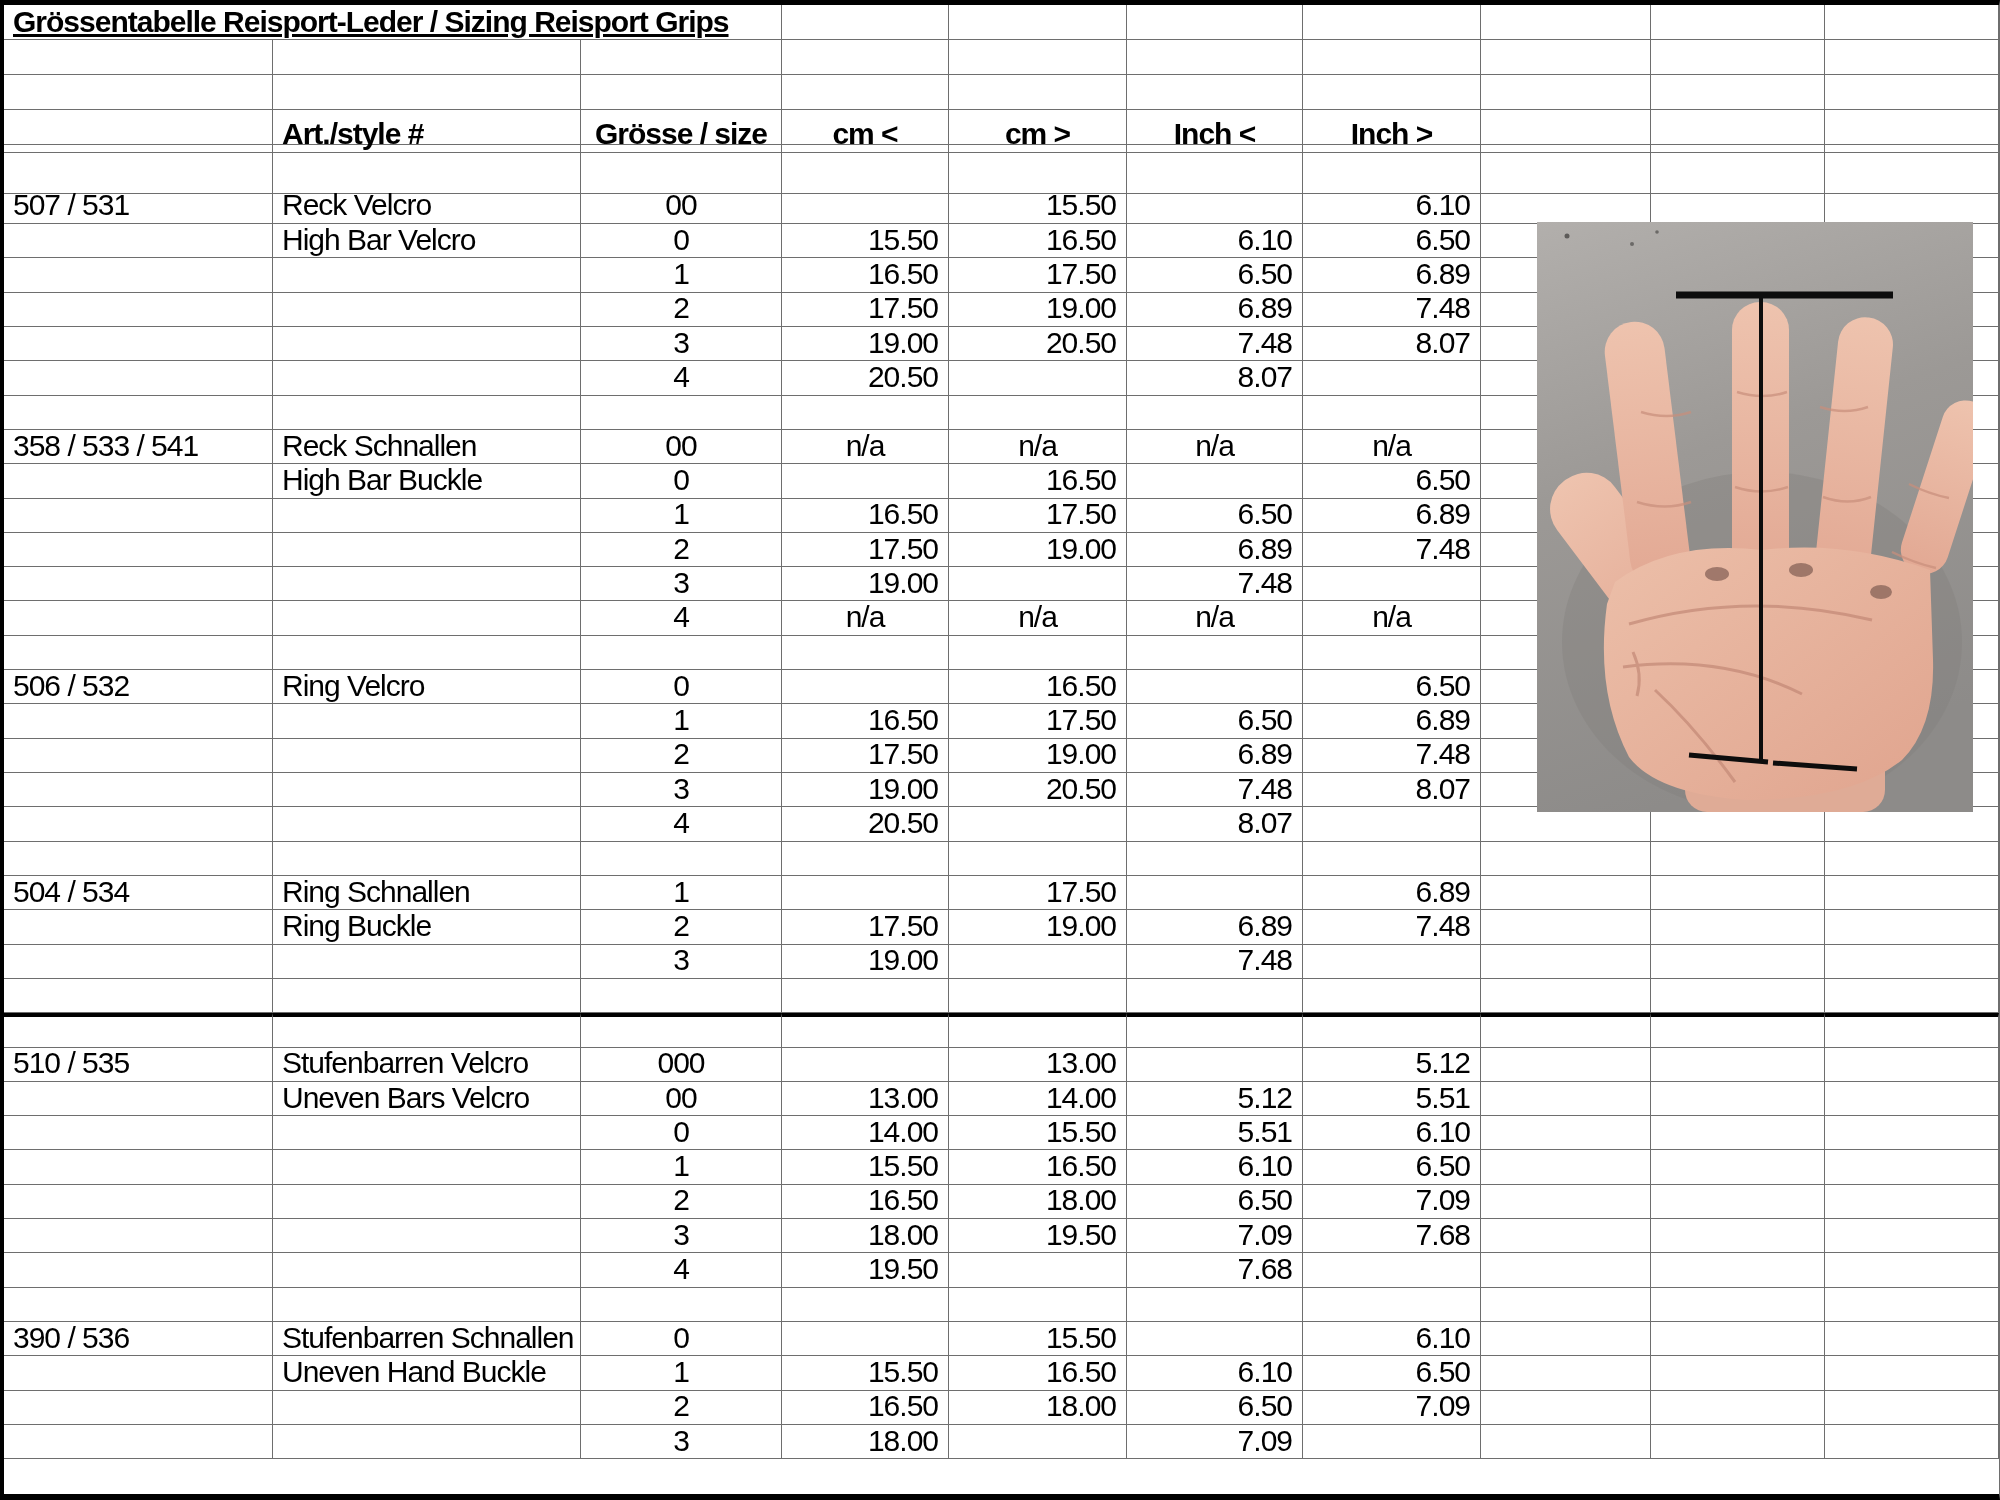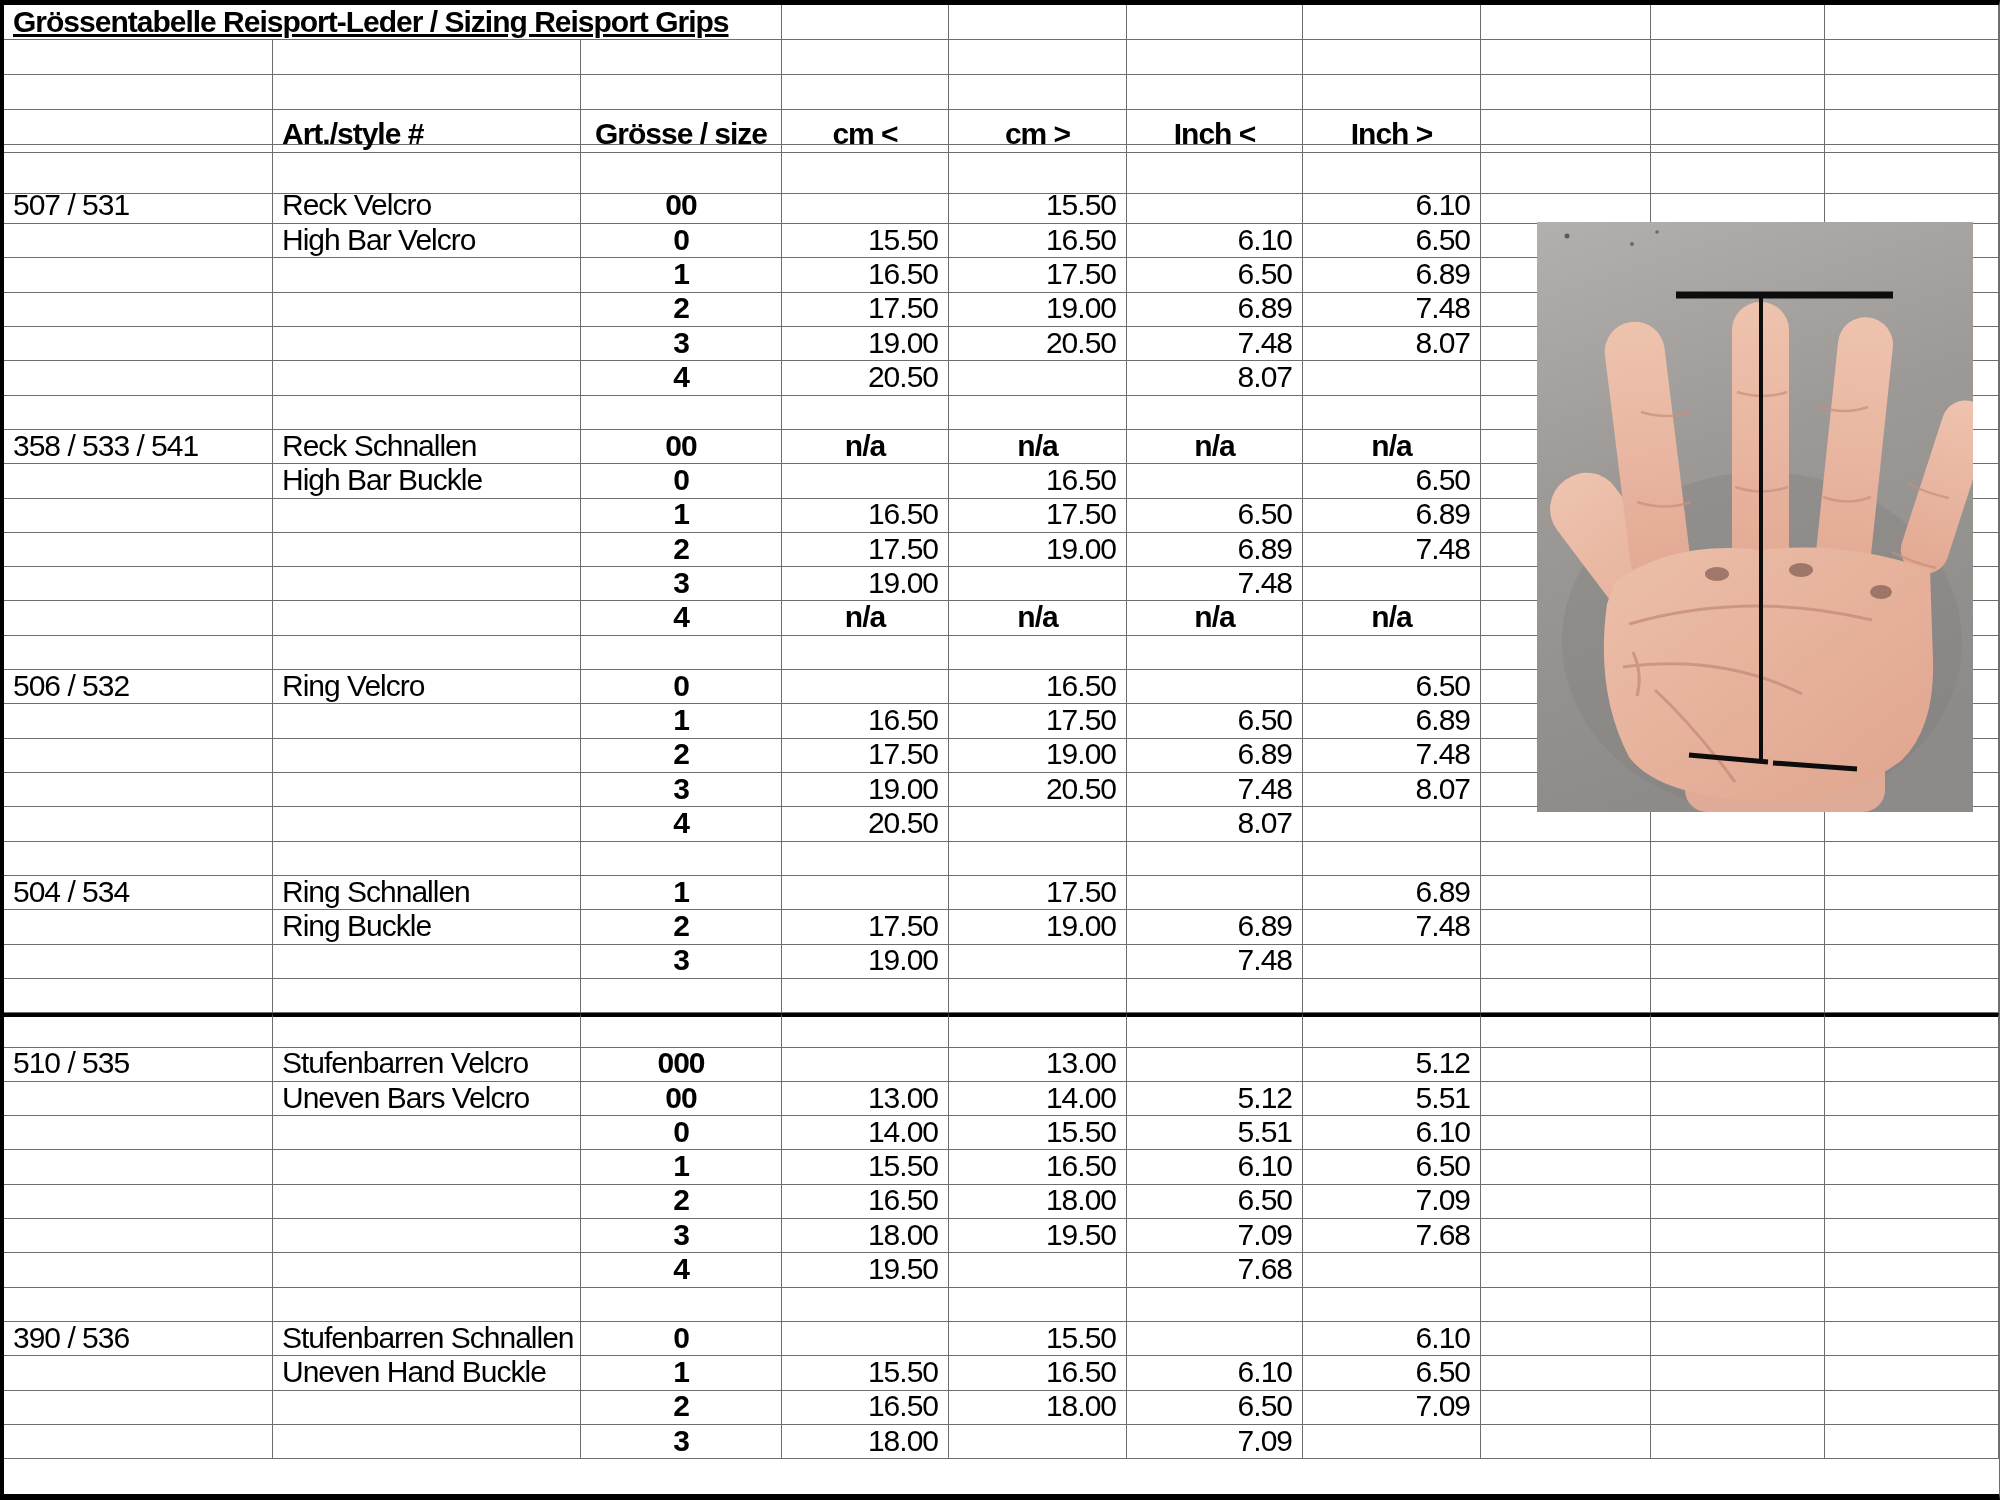--- a/index.html
+++ b/index.html
@@ -36,21 +36,21 @@
     display:flex;
     align-items:flex-end;
     padding-bottom:2px;
     font-size:30px;
     line-height:1.02;
     letter-spacing:-1px;
     white-space:nowrap;
     overflow:visible;
   }
   .left{justify-content:flex-start;padding-left:9px;}
-  .center{justify-content:center;font-weight:bold;}
+  .center{justify-content:center;}
   .right{justify-content:flex-end;padding-right:10px;}
   .bold{font-weight:bold;}
   .title-cell{font-weight:bold;text-decoration:underline;font-size:30px;align-items:center;padding-bottom:0;}
   .thick-top{border-top:4px solid var(--border);}
   #hand-photo{
     position:absolute;
     left:1537px;top:222px;
     width:436px;height:590px;
     z-index:3;
   }

